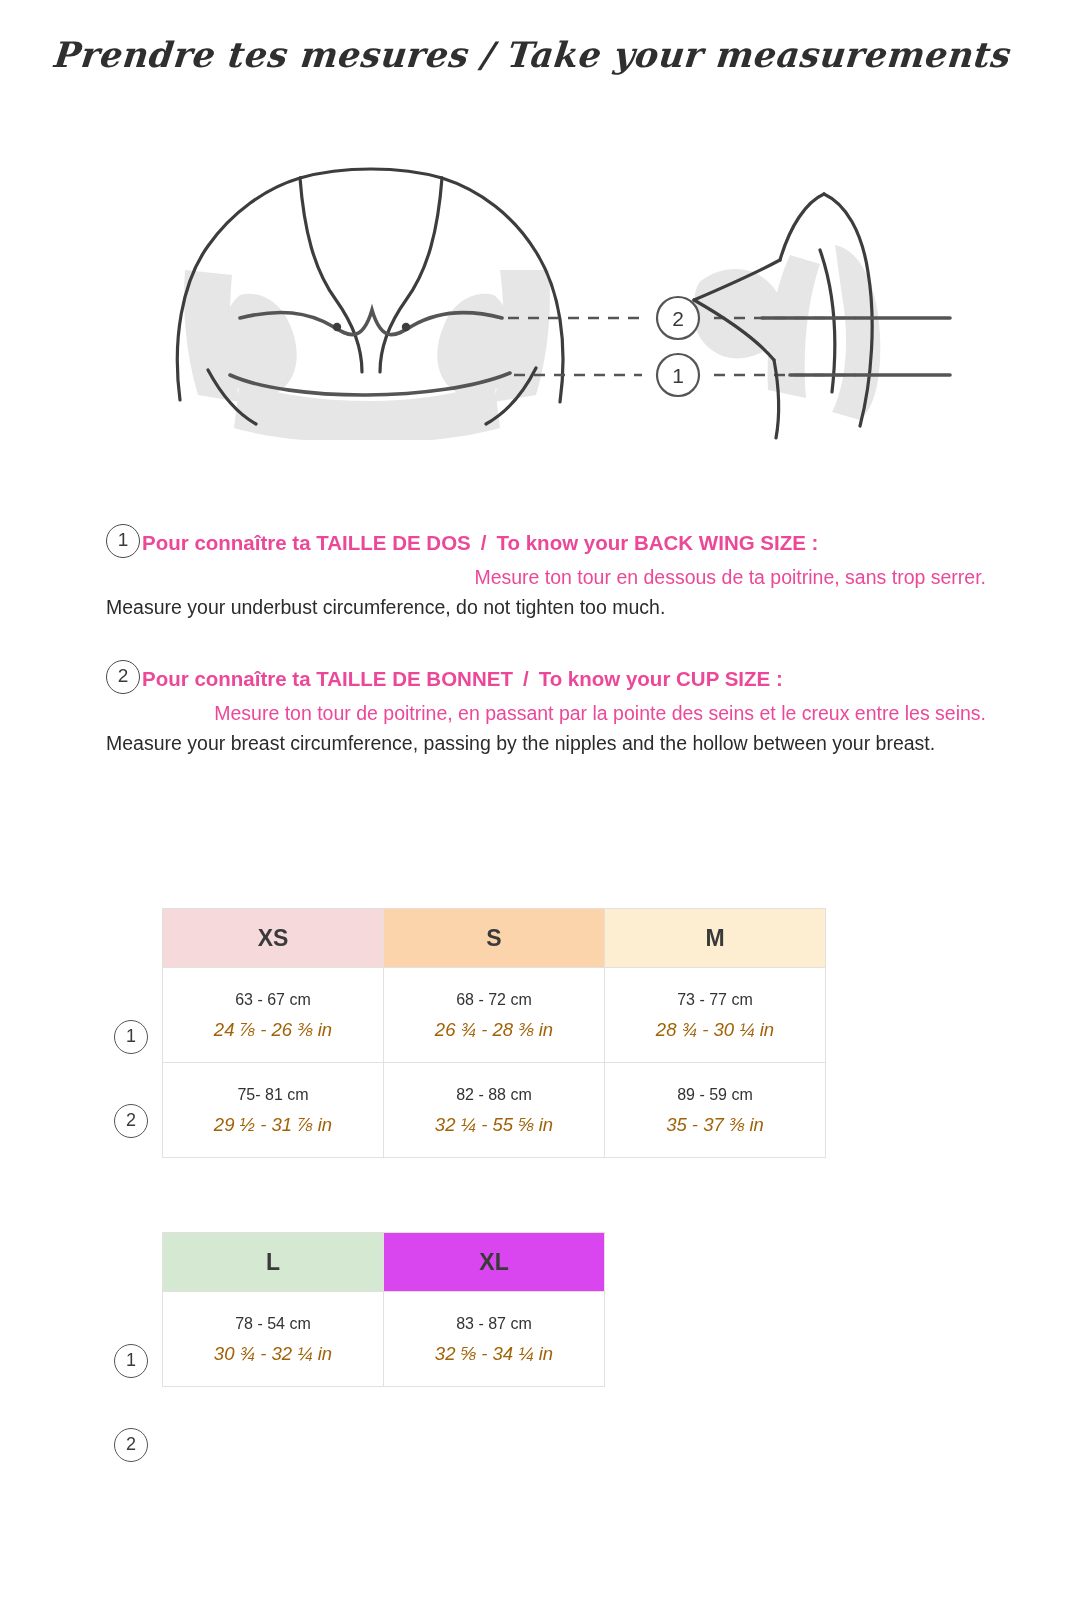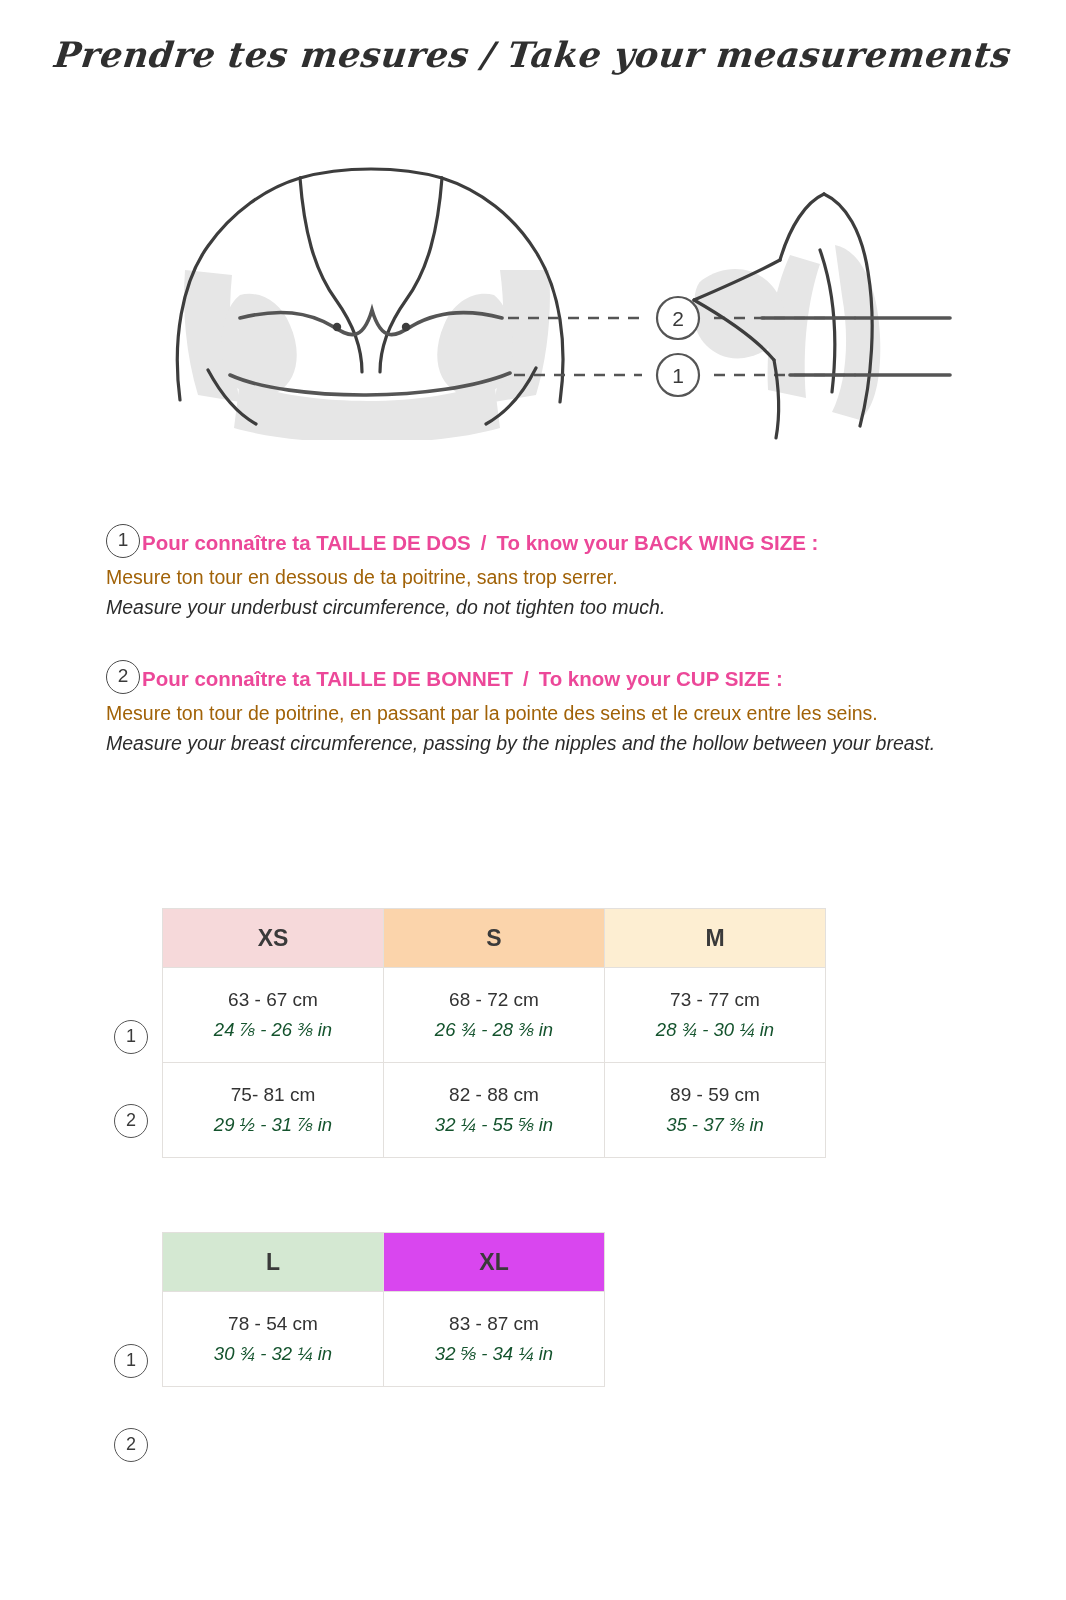--- a/index.html
+++ b/index.html
@@ -75,27 +75,27 @@
     line-height: 30px;
     white-space: nowrap;
   }
   .instr-title .sep {
     font-weight: 700;
     padding: 0 10px;
   }
   .instr-fr {
     font-size: 19.5px;
     line-height: 30px;
-    color: #a16207;
+    color: #ec4899;
     margin-left: 0;
+    text-align: right;
   }
   .instr-en {
     font-size: 19.5px;
     line-height: 30px;
-    font-style: italic;
     color: #2b2b2b;
   }
 
   
   .table-wrap {
     position: absolute;
     left: 106px;
     width: 860px;
   }
   #table-1 { top: 908px; }
@@ -139,28 +139,28 @@
     font-weight: 700;
     color: #3a3a3a;
     border: none;
   }
   td.data-cell {
     height: 82px;
     padding: 6px 4px;
     background: #ffffff;
   }
   .cm {
-    font-size: 19px;
+    font-size: 16px;
     color: #333;
     line-height: 30px;
     white-space: nowrap;
   }
   .inch {
     font-size: 18.5px;
-    color: #14532d;
+    color: #a16207;
     font-style: italic;
     line-height: 30px;
     white-space: nowrap;
   }
 </style>
 </head>
 <body>
 
 <div class="title">Prendre tes mesures / Take your measurements</div>
 

